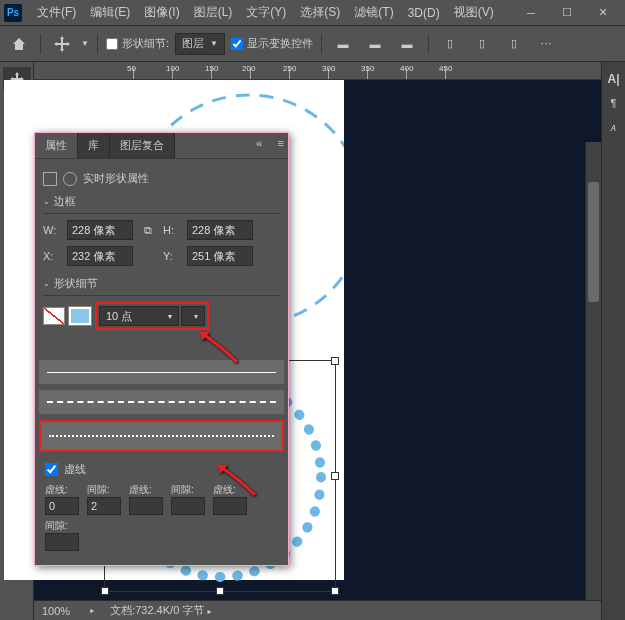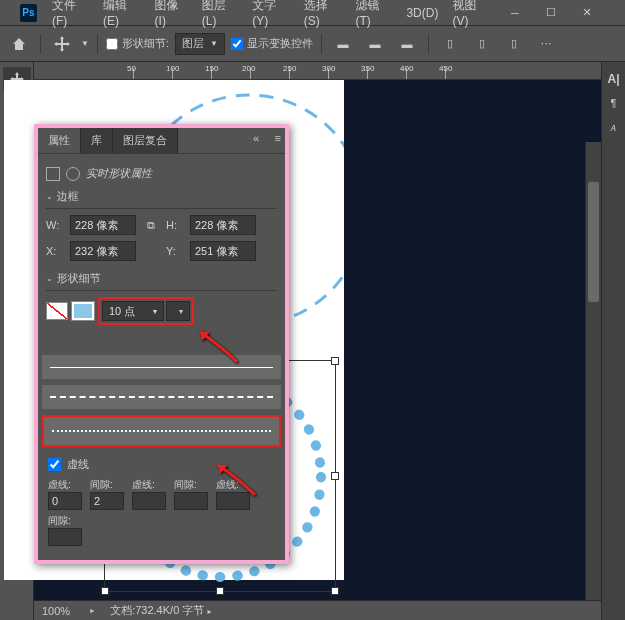--- a/index.html
+++ b/index.html
@@ -1,17 +1,17 @@
 <!DOCTYPE html>
 <html><head>
 <meta charset="utf-8">
 <style>
 * { margin: 0; padding: 0; box-sizing: border-box; font-family: "Microsoft YaHei", sans-serif; }
 body { background: #535353; color: #ccc; font-size: 11px; width: 625px; height: 620px; overflow: hidden; position: relative; }
-.titlebar { height: 26px; background: #535353; display: flex; align-items: center; padding: 0 20px; border-bottom: 1px solid #2a2a2a; }
+.titlebar { height: 26px; background: #535353; display: flex; align-items: center; padding: 0 4px; border-bottom: 1px solid #2a2a2a; }
 .ps-logo { width: 18px; height: 18px; background: #001e36; color: #31a8ff; display: flex; align-items: center; justify-content: center; font-weight: bold; font-size: 10px; border-radius: 2px; margin-right: 8px; }
 .menuitem { padding: 0 7px; color: #ccc; cursor: default; font-size: 12px; }
 .winctrl { margin-left: auto; display: flex; }
 .winbtn { width: 36px; height: 26px; display: flex; align-items: center; justify-content: center; color: #ccc; }
 .toolbar { height: 36px; background: #535353; display: flex; align-items: center; padding: 0 6px; gap: 6px; border-bottom: 1px solid #2a2a2a; }
 .tbtn { width: 26px; height: 26px; display: flex; align-items: center; justify-content: center; background: #535353; color: #ccc; }
 .divider { width: 1px; height: 20px; background: #3a3a3a; margin: 0 2px; }
 .select-box { display: flex; align-items: center; background: #3a3a3a; padding: 2px 6px; gap: 6px; height: 22px; border: 1px solid #2a2a2a; }
 .check { display: flex; align-items: center; gap: 4px; }
 .check input { width: 12px; height: 12px; }
@@ -24,40 +24,40 @@
 
 .canvas-area { flex: 1; background: #0f172a; position: relative; }
 .ruler-h { position: absolute; top: 0; left: 0; right: 0; height: 18px; background: #535353; overflow: hidden; font-size: 8px; color: #ddd; border-bottom: 1px solid #333; }
 .ruler-h .tick { position: absolute; top: 6px; width: 1px; height: 12px; background: #aaa; }
 .ruler-h .ticklbl { position: absolute; top: 2px; font-size: 8px; }
 .artboard { position: absolute; top: 18px; left: 0; background: #fff; width: 310px; height: 500px; }
 
 .right-panels { width: 24px; background: #424242; border-left: 1px solid #2a2a2a; display: flex; flex-direction: column; padding-top: 8px; gap: 6px; align-items: center; }
 .rp { width: 18px; height: 18px; color: #ccc; display: flex; align-items: center; justify-content: center; }
 
-.prop-panel { position: absolute; top: 62px; left: 34px; width: 255px; background: #535353; z-index: 20; border: 4px solid #f9a8d4; box-shadow: 2px 2px 8px rgba(0,0,0,0.5); }
+.prop-panel { position: absolute; top: 70px; left: 34px; width: 255px; background: #535353; z-index: 20; border: 1px solid #f9a8d4; box-shadow: 2px 2px 8px rgba(0,0,0,0.5); }
 .panel-tabs { display: flex; height: 26px; border-bottom: 1px solid #3a3a3a; align-items: stretch; position: relative; }
 .panel-tabs .ptab { padding: 4px 10px; background: #3a3a3a; color: #ccc; border-right: 1px solid #2a2a2a; font-size: 11px; display: flex; align-items: center; }
 .panel-tabs .ptab.active { background: #535353; }
 .panel-close { position: absolute; right: 4px; top: 4px; color: #ccc; }
 .panel-body { padding: 8px; }
-.panel-hdr { display: flex; align-items: center; gap: 6px; padding: 4px 0; font-style: italic; }
+.panel-hdr { display: flex; align-items: center; gap: 6px; padding: 4px 0; }
 .panel-icon { width: 14px; height: 14px; border: 1px solid #aaa; }
 .section-hdr { padding: 4px 0; border-bottom: 1px solid #3a3a3a; margin-bottom: 6px; display: flex; align-items: center; gap: 4px; font-size: 11px; }
 .field-row { display: flex; align-items: center; gap: 8px; margin-bottom: 6px; }
 .lbl { width: 16px; color: #ccc; font-size: 11px; }
 .num-input { background: #3a3a3a; border: 1px solid #2a2a2a; color: #ddd; width: 66px; height: 20px; padding: 0 4px; font-size: 11px; }
 .link-ic { width: 14px; text-align: center; }
 
 .redbox1 { border: 2px solid #e82020; position: relative; padding: 2px; display: flex; align-items: center; gap: 2px; }
 .swatch { width: 22px; height: 18px; border: 1px solid #888; position: relative; }
 .swatch-none { background: #fff; }
 .swatch-none::after { content: ''; position: absolute; top: 0; left: 0; right: 0; bottom: 0; background: linear-gradient(to top right, transparent 47%, #e82020 47%, #e82020 53%, transparent 53%); }
 .swatch-blue { background: linear-gradient(#8bc7e8, #8bc7e8); border: 2px solid #fff; outline: 1px solid #888; }
-.pt-input { background: #3a3a3a; border: 1px solid #2a2a2a; color: #ddd; height: 20px; display: flex; align-items: center; padding: 0 6px; font-size: 11px; width: 62px; justify-content: space-between; }
+.pt-input { background: #3a3a3a; border: 1px solid #2a2a2a; color: #ddd; height: 20px; display: flex; align-items: center; padding: 0 6px; font-size: 11px; width: 80px; justify-content: space-between; }
 .dash-select { background: #3a3a3a; border: 1px solid #2a2a2a; height: 20px; flex: 1; display: flex; align-items: center; padding: 0 6px; }
 .dash-dotted { height: 2px; flex: 1; border-top: 2px dotted #ccc; }
 
 .stroke-opts { margin-top: 4px; padding: 6px 2px; }
 .stroke-opts .title { padding: 6px 2px; }
 .stroke-preview { height: 24px; background: #6a6a6a; margin: 6px 2px; display: flex; align-items: center; padding: 0 8px; }
 .line-solid { height: 1px; background: #fff; flex: 1; }
 .line-dash { height: 0; border-top: 2px dashed #fff; flex: 1; }
 .line-dots { height: 0; border-top: 2px dotted #fff; flex: 1; }
 

